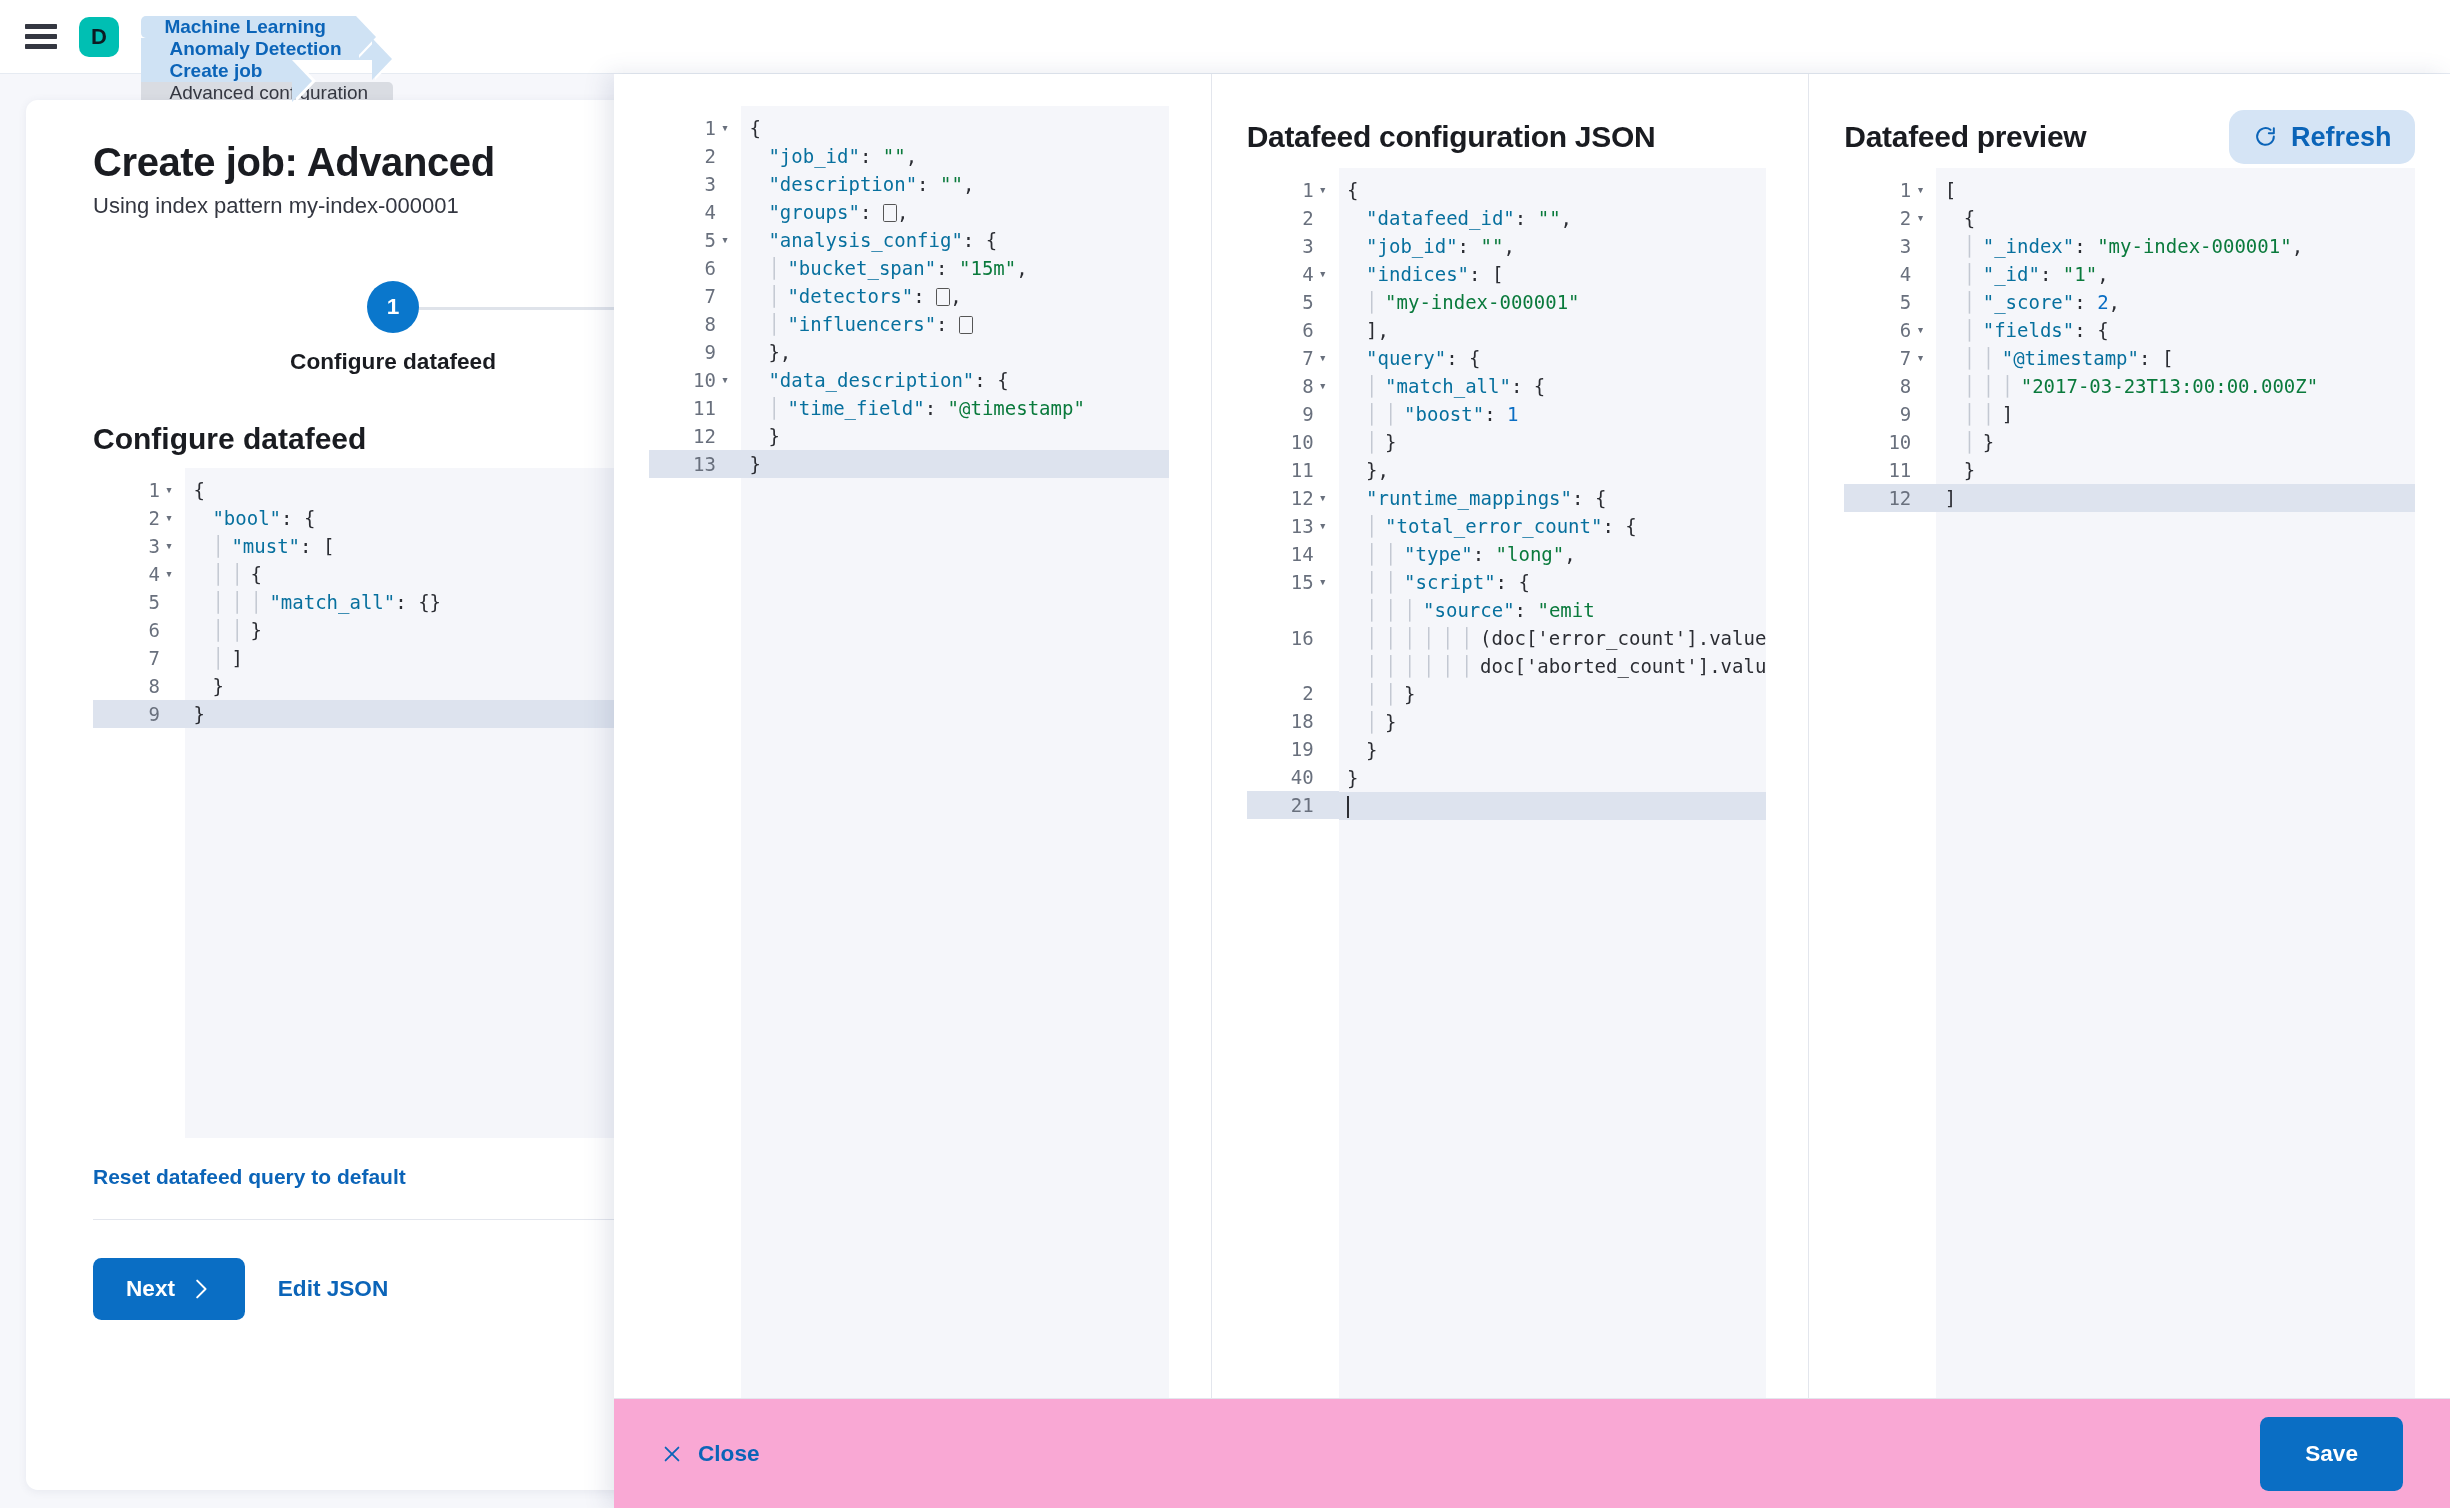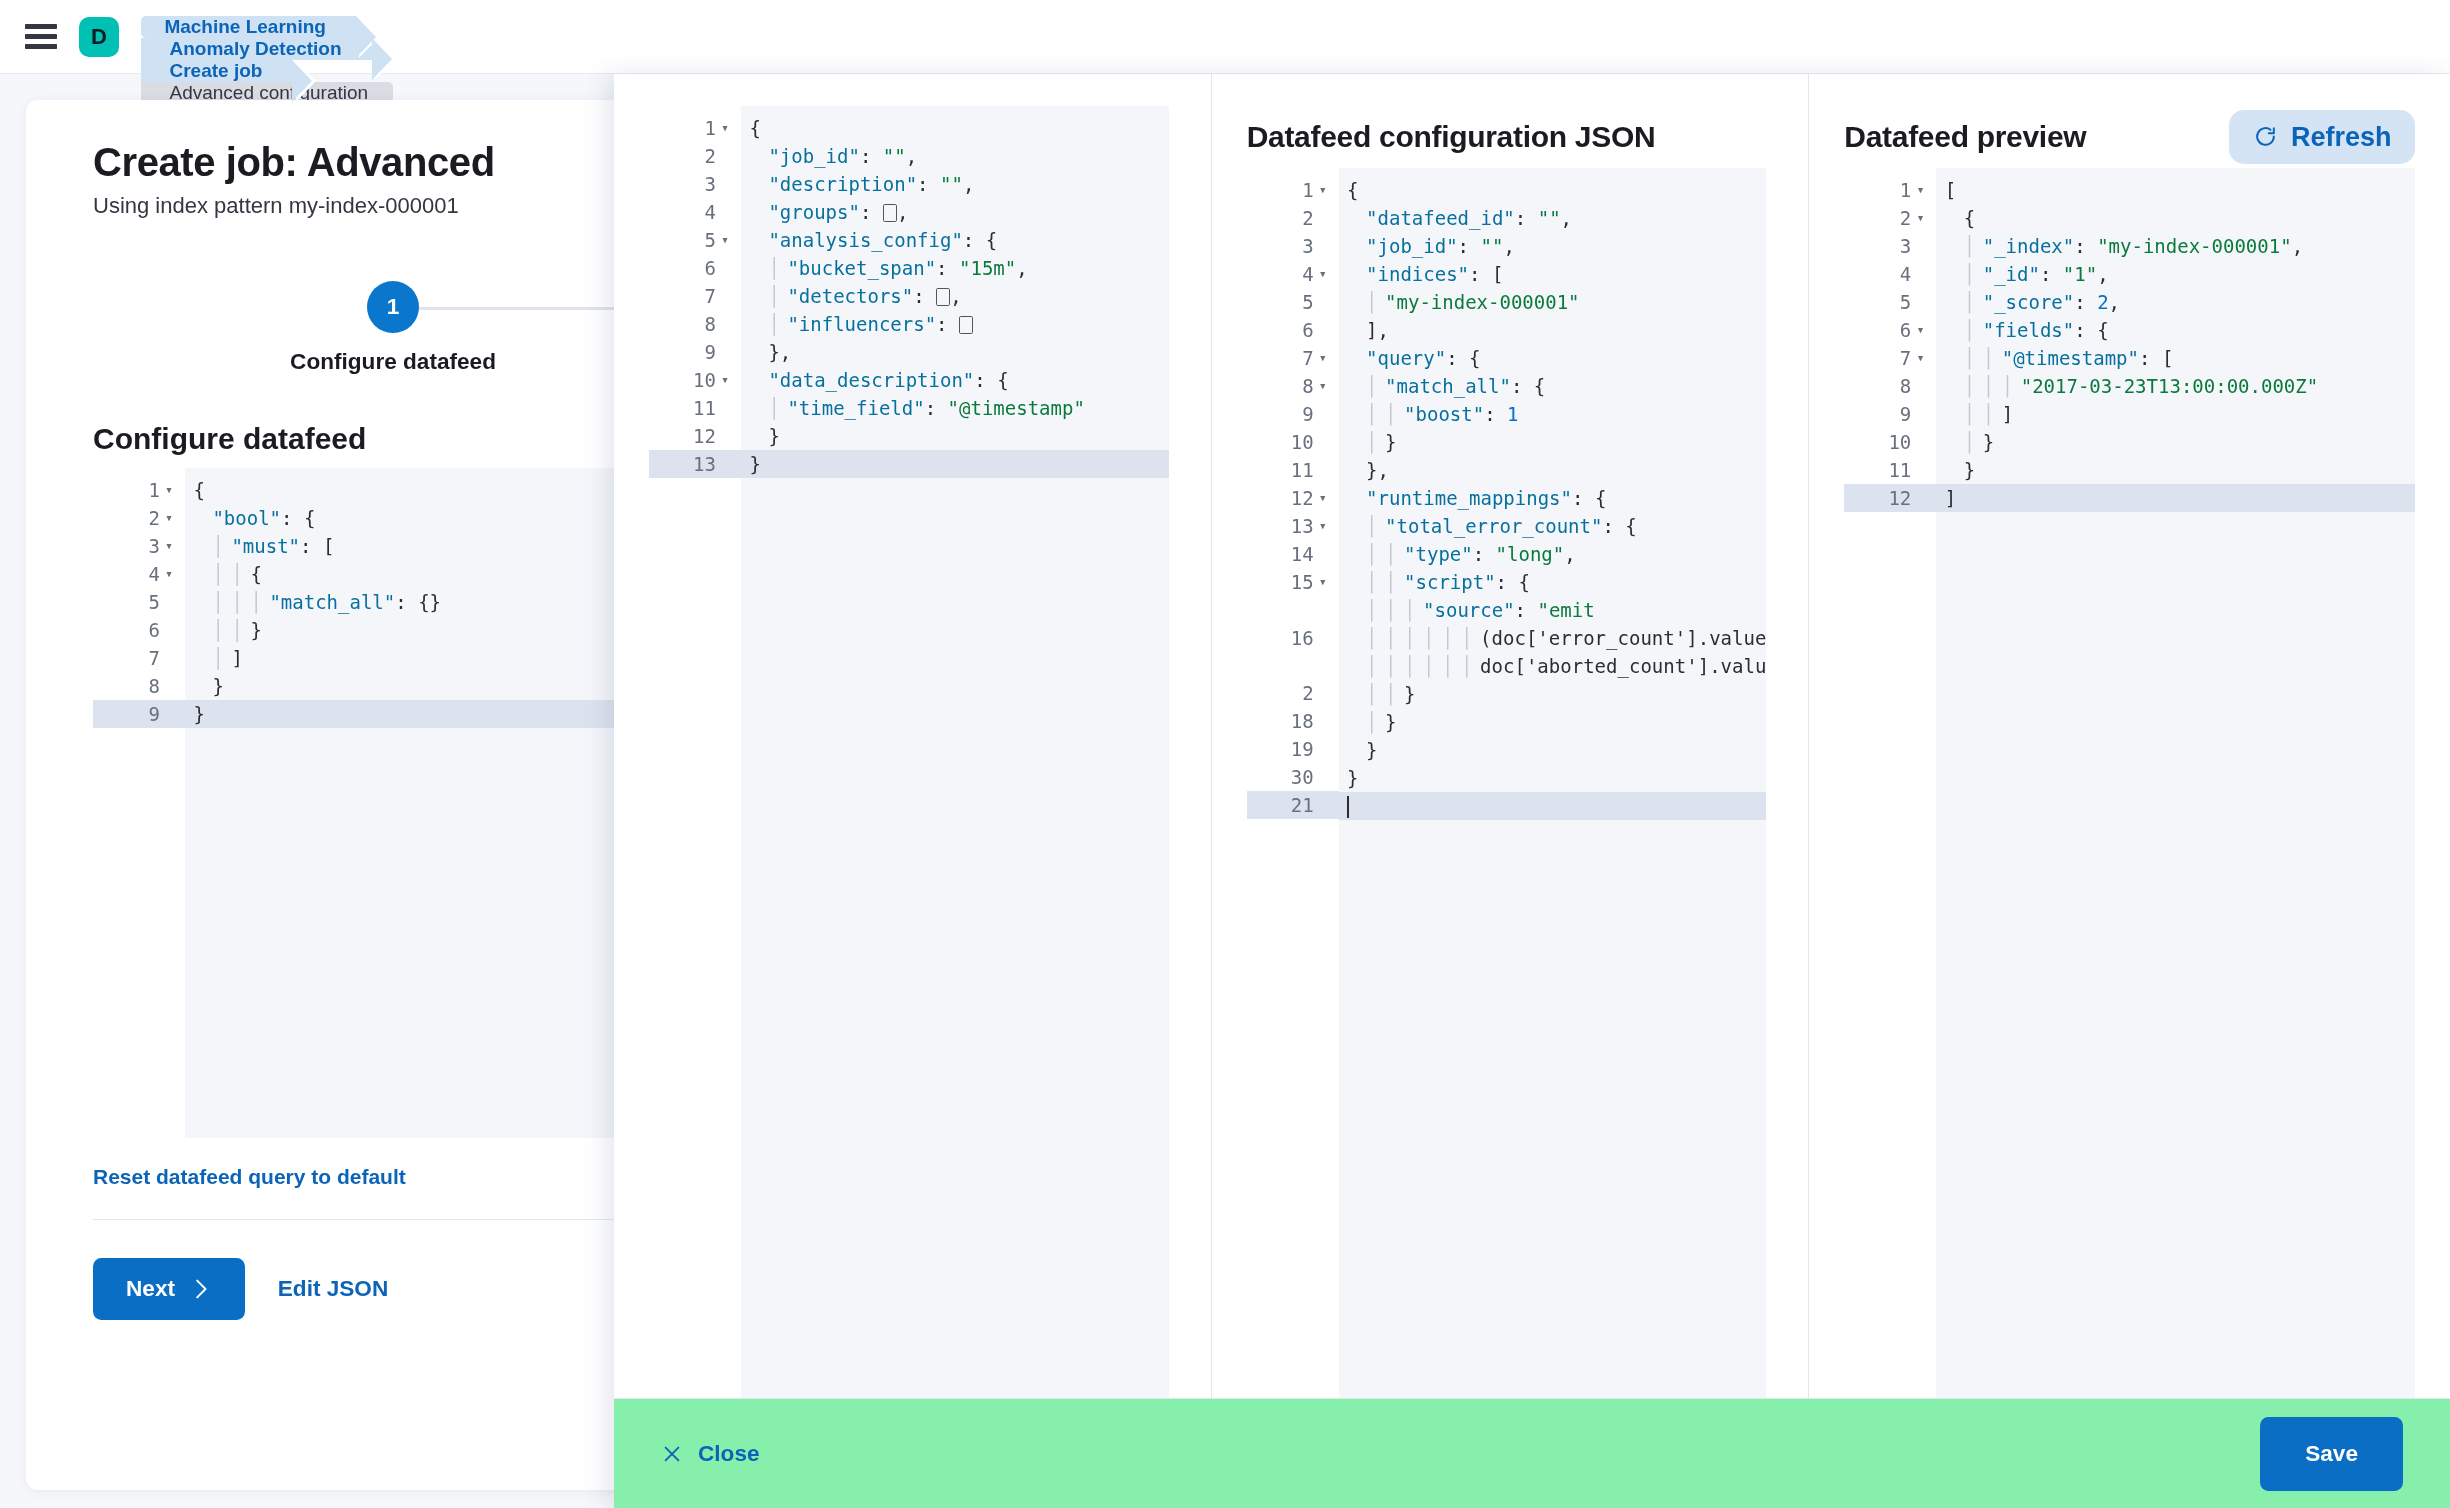--- a/index.html
+++ b/index.html
@@ -149,21 +149,21 @@
   .n { color: #0a6ec4; }
   .p { color: #2b2d33; }
   .guide { display: inline-block; width: 19px; color: #c3c8d2; }
   .caret { display: inline-block; width: 1.7px; height: 22px;
     background: #2b2d33; vertical-align: -4.2px; }
   .sq { display: inline-block; width: 14.2px; height: 18.4px;
     border: 1.7px solid #555; border-radius: 1.7px; vertical-align: -2.5px; }
 
   
   .flyout-foot {
-    height: 111px; background: #86efac; border-top: 0.8px solid #e3e6ed;
+    height: 111px; background: #f9a8d4; border-top: 0.8px solid #e3e6ed;
     display: flex; align-items: center; justify-content: space-between;
     padding: 0 47px;
   }
   .foot-close { display: flex; align-items: center; gap: 15px; color: #0b64b8;
     font-size: 22.6px; font-weight: 700; cursor: pointer; background: none; border: none; }
   .btn-save {
     background: #0a6ec4; color: #fff; font-size: 22.6px; font-weight: 700;
     border: none; border-radius: 8.4px; height: 74px; padding: 0 45px; cursor: pointer;
   }
 </style>
@@ -394,21 +394,21 @@
               </div>
               <div class="ln" style="height:28px;align-items:flex-start;">
                 <span class="num" style="line-height:28px">18</span>
                 <span class="fold" style="line-height:28px"></span>
               </div>
               <div class="ln" style="height:28px;align-items:flex-start;">
                 <span class="num" style="line-height:28px">19</span>
                 <span class="fold" style="line-height:28px"></span>
               </div>
               <div class="ln" style="height:28px;align-items:flex-start;">
-                <span class="num" style="line-height:28px">30</span>
+                <span class="num" style="line-height:28px">40</span>
                 <span class="fold" style="line-height:28px"></span>
               </div>
               <div class="ln hl" style="height:28px;align-items:flex-start;">
                 <span class="num" style="line-height:28px">21</span>
                 <span class="fold" style="line-height:28px"></span>
               </div>
             </div>
           <div class="code"><div class="row"><span class="p">{</span></div><div class="row"><span class="guide">&nbsp;</span><span class="k">"datafeed_id"</span><span class="p">:</span><span class="p"> </span><span class="s">""</span><span class="p">,</span></div><div class="row"><span class="guide">&nbsp;</span><span class="k">"job_id"</span><span class="p">:</span><span class="p"> </span><span class="s">""</span><span class="p">,</span></div><div class="row"><span class="guide">&nbsp;</span><span class="k">"indices"</span><span class="p">:</span><span class="p"> </span><span class="p">[</span></div><div class="row"><span class="guide">&nbsp;</span><span class="guide">│</span><span class="s">"my-index-000001"</span></div><div class="row"><span class="guide">&nbsp;</span><span class="p">]</span><span class="p">,</span></div><div class="row"><span class="guide">&nbsp;</span><span class="k">"query"</span><span class="p">:</span><span class="p"> </span><span class="p">{</span></div><div class="row"><span class="guide">&nbsp;</span><span class="guide">│</span><span class="k">"match_all"</span><span class="p">:</span><span class="p"> </span><span class="p">{</span></div><div class="row"><span class="guide">&nbsp;</span><span class="guide">│</span><span class="guide">│</span><span class="k">"boost"</span><span class="p">:</span><span class="p"> </span><span class="n">1</span></div><div class="row"><span class="guide">&nbsp;</span><span class="guide">│</span><span class="p">}</span></div><div class="row"><span class="guide">&nbsp;</span><span class="p">}</span><span class="p">,</span></div><div class="row"><span class="guide">&nbsp;</span><span class="k">"runtime_mappings"</span><span class="p">:</span><span class="p"> </span><span class="p">{</span></div><div class="row"><span class="guide">&nbsp;</span><span class="guide">│</span><span class="k">"total_error_count"</span><span class="p">:</span><span class="p"> </span><span class="p">{</span></div><div class="row"><span class="guide">&nbsp;</span><span class="guide">│</span><span class="guide">│</span><span class="k">"type"</span><span class="p">:</span><span class="p"> </span><span class="s">"long"</span><span class="p">,</span></div><div class="row"><span class="guide">&nbsp;</span><span class="guide">│</span><span class="guide">│</span><span class="k">"script"</span><span class="p">:</span><span class="p"> </span><span class="p">{</span></div><div class="row"><span class="guide">&nbsp;</span><span class="guide">│</span><span class="guide">│</span><span class="guide">│</span><span class="k">"source"</span><span class="p">:</span><span class="p"> </span><span class="s">"emit</span></div><div class="row"><span class="guide">&nbsp;</span><span class="guide">│</span><span class="guide">│</span><span class="guide">│</span><span class="guide">│</span><span class="guide">│</span><span class="guide">│</span><span class="p">(</span><span class="p">d</span><span class="p">o</span><span class="p">c</span><span class="p">[</span><span class="p">'</span><span class="p">e</span><span class="p">r</span><span class="p">r</span><span class="p">o</span><span class="p">r</span><span class="p">_</span><span class="p">c</span><span class="p">o</span><span class="p">u</span><span class="p">n</span><span class="p">t</span><span class="p">'</span><span class="p">]</span><span class="p">.</span><span class="p">v</span><span class="p">a</span><span class="p">l</span><span class="p">u</span><span class="p">e</span></div><div class="row"><span class="guide">&nbsp;</span><span class="guide">│</span><span class="guide">│</span><span class="guide">│</span><span class="guide">│</span><span class="guide">│</span><span class="guide">│</span><span class="p">d</span><span class="p">o</span><span class="p">c</span><span class="p">[</span><span class="p">'</span><span class="p">a</span><span class="p">b</span><span class="p">o</span><span class="p">r</span><span class="p">t</span><span class="p">e</span><span class="p">d</span><span class="p">_</span><span class="p">c</span><span class="p">o</span><span class="p">u</span><span class="p">n</span><span class="p">t</span><span class="p">'</span><span class="p">]</span><span class="p">.</span><span class="p">v</span><span class="p">a</span><span class="p">l</span><span class="p">u</span></div><div class="row"><span class="guide">&nbsp;</span><span class="guide">│</span><span class="guide">│</span><span class="p">}</span></div><div class="row"><span class="guide">&nbsp;</span><span class="guide">│</span><span class="p">}</span></div><div class="row"><span class="guide">&nbsp;</span><span class="p">}</span></div><div class="row"><span class="p">}</span></div><div class="row hl"><span class="caret"></span></div></div>
         </div>
       </div>

